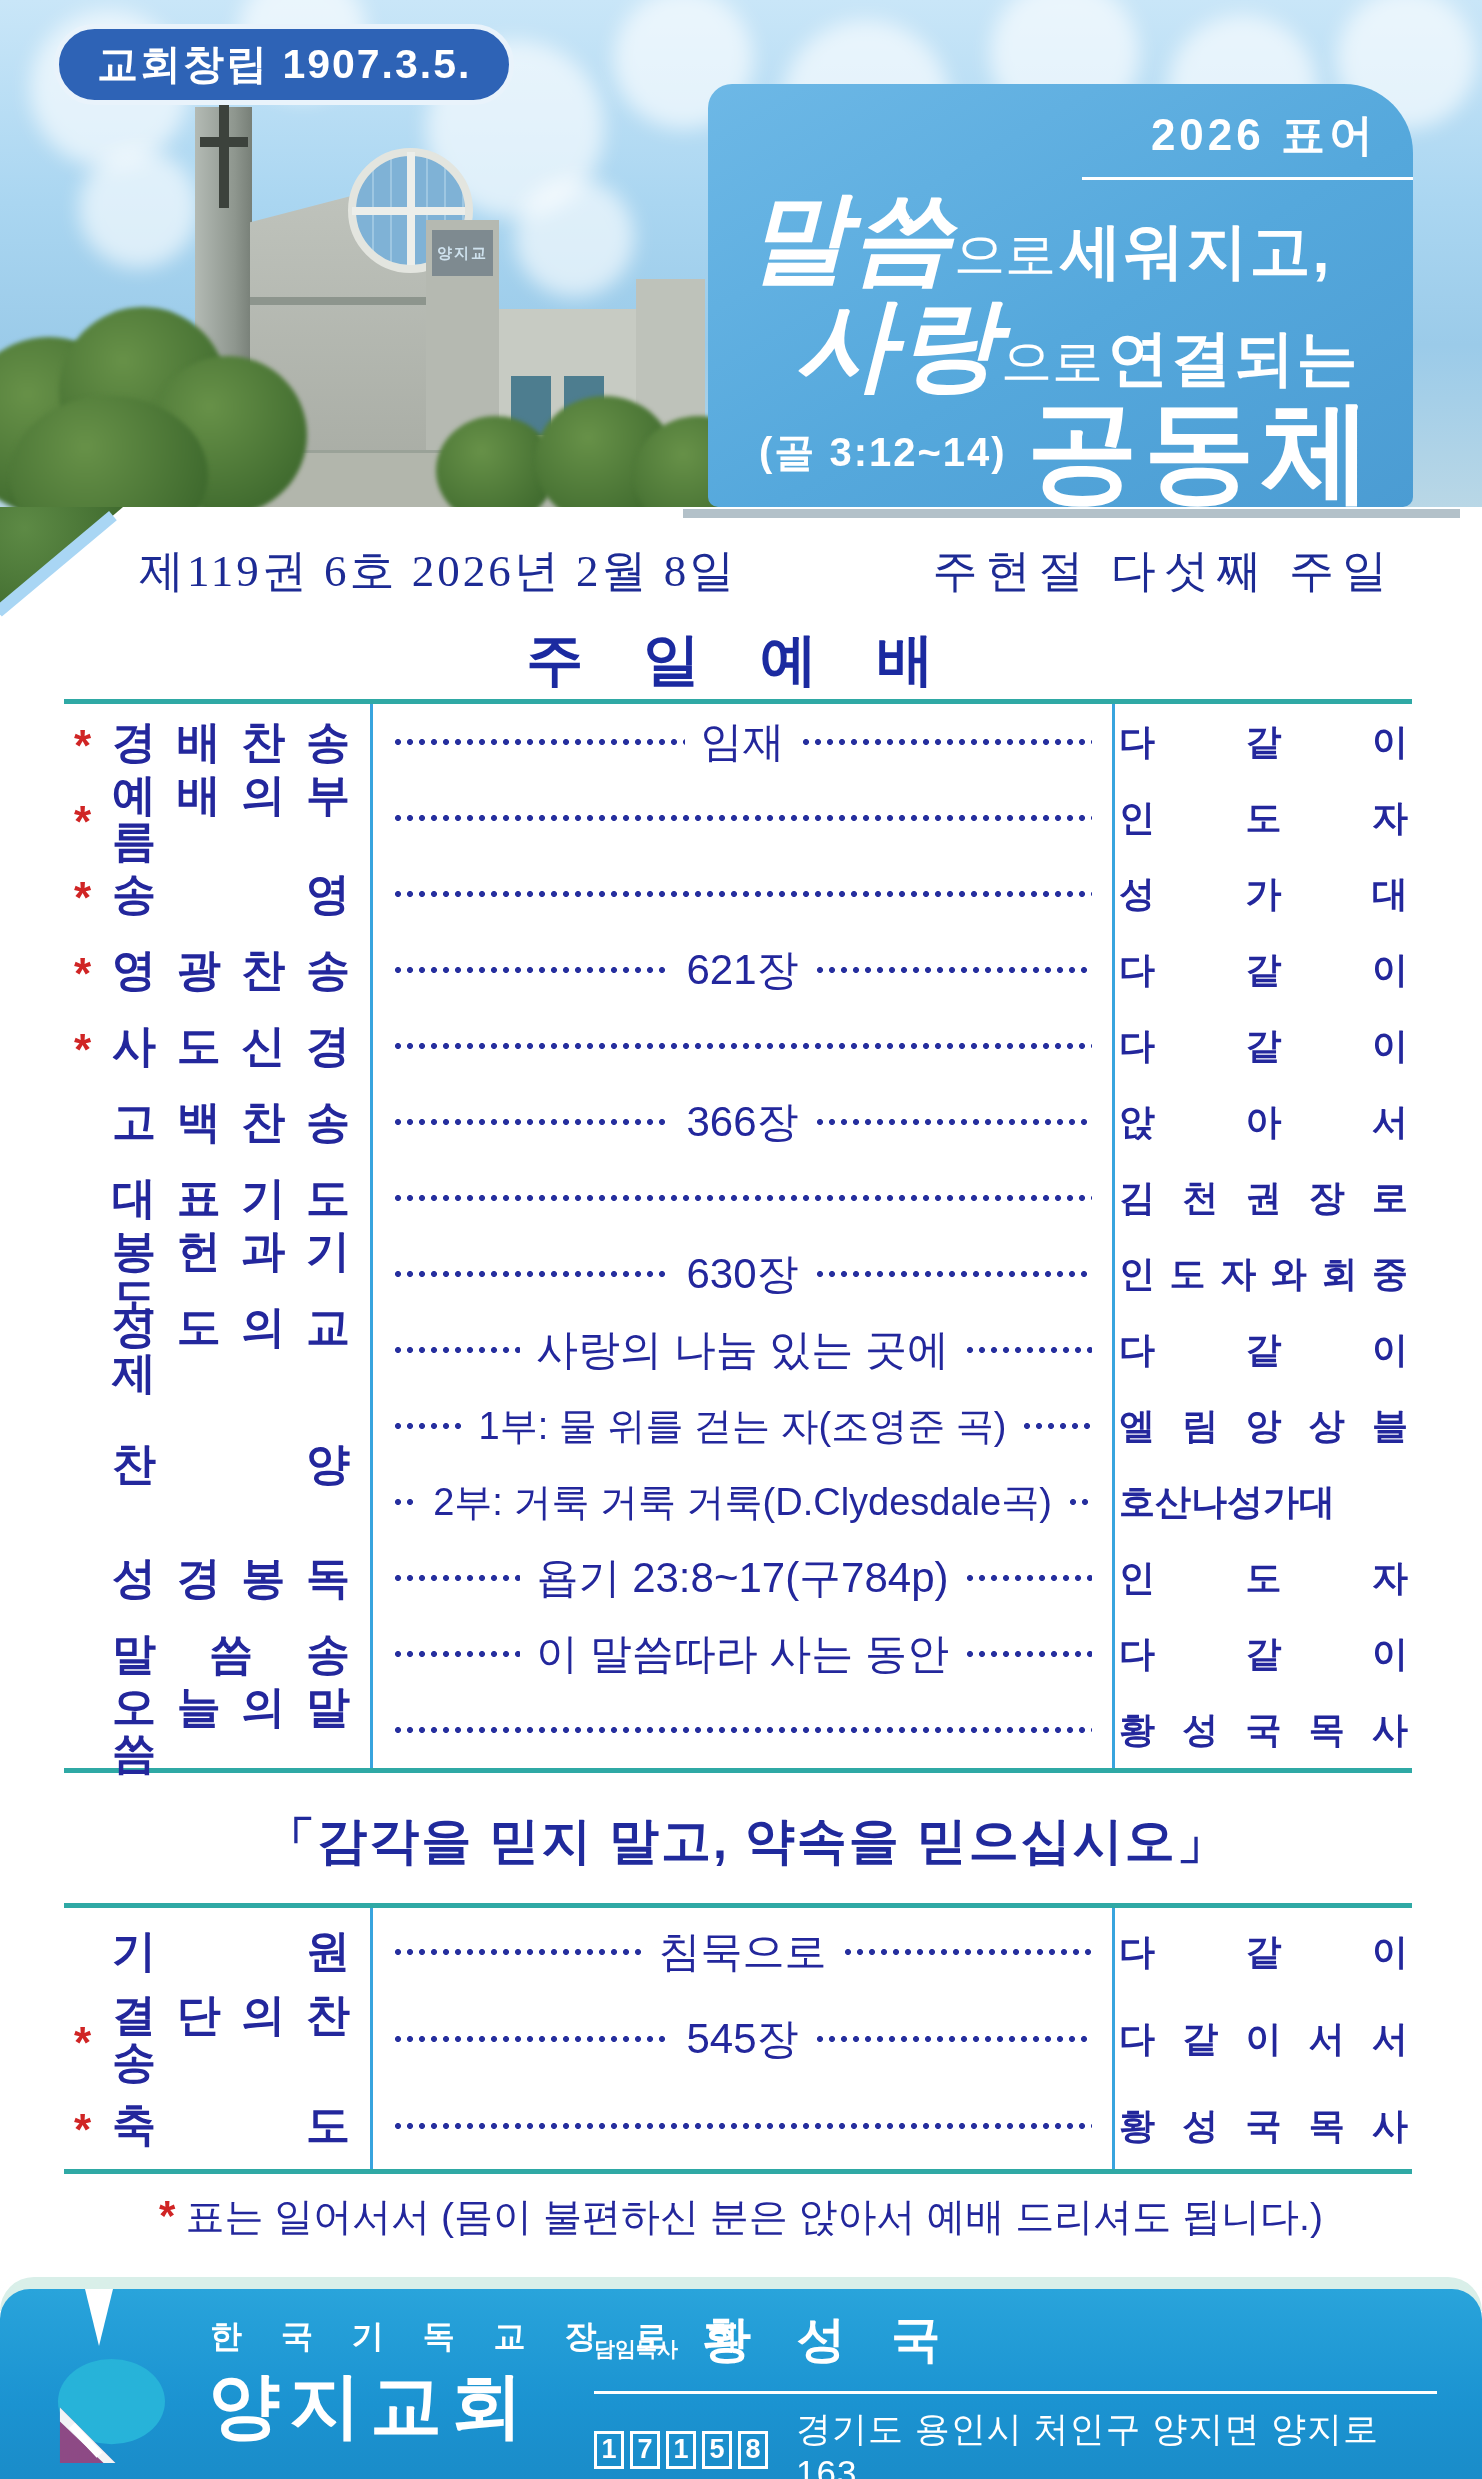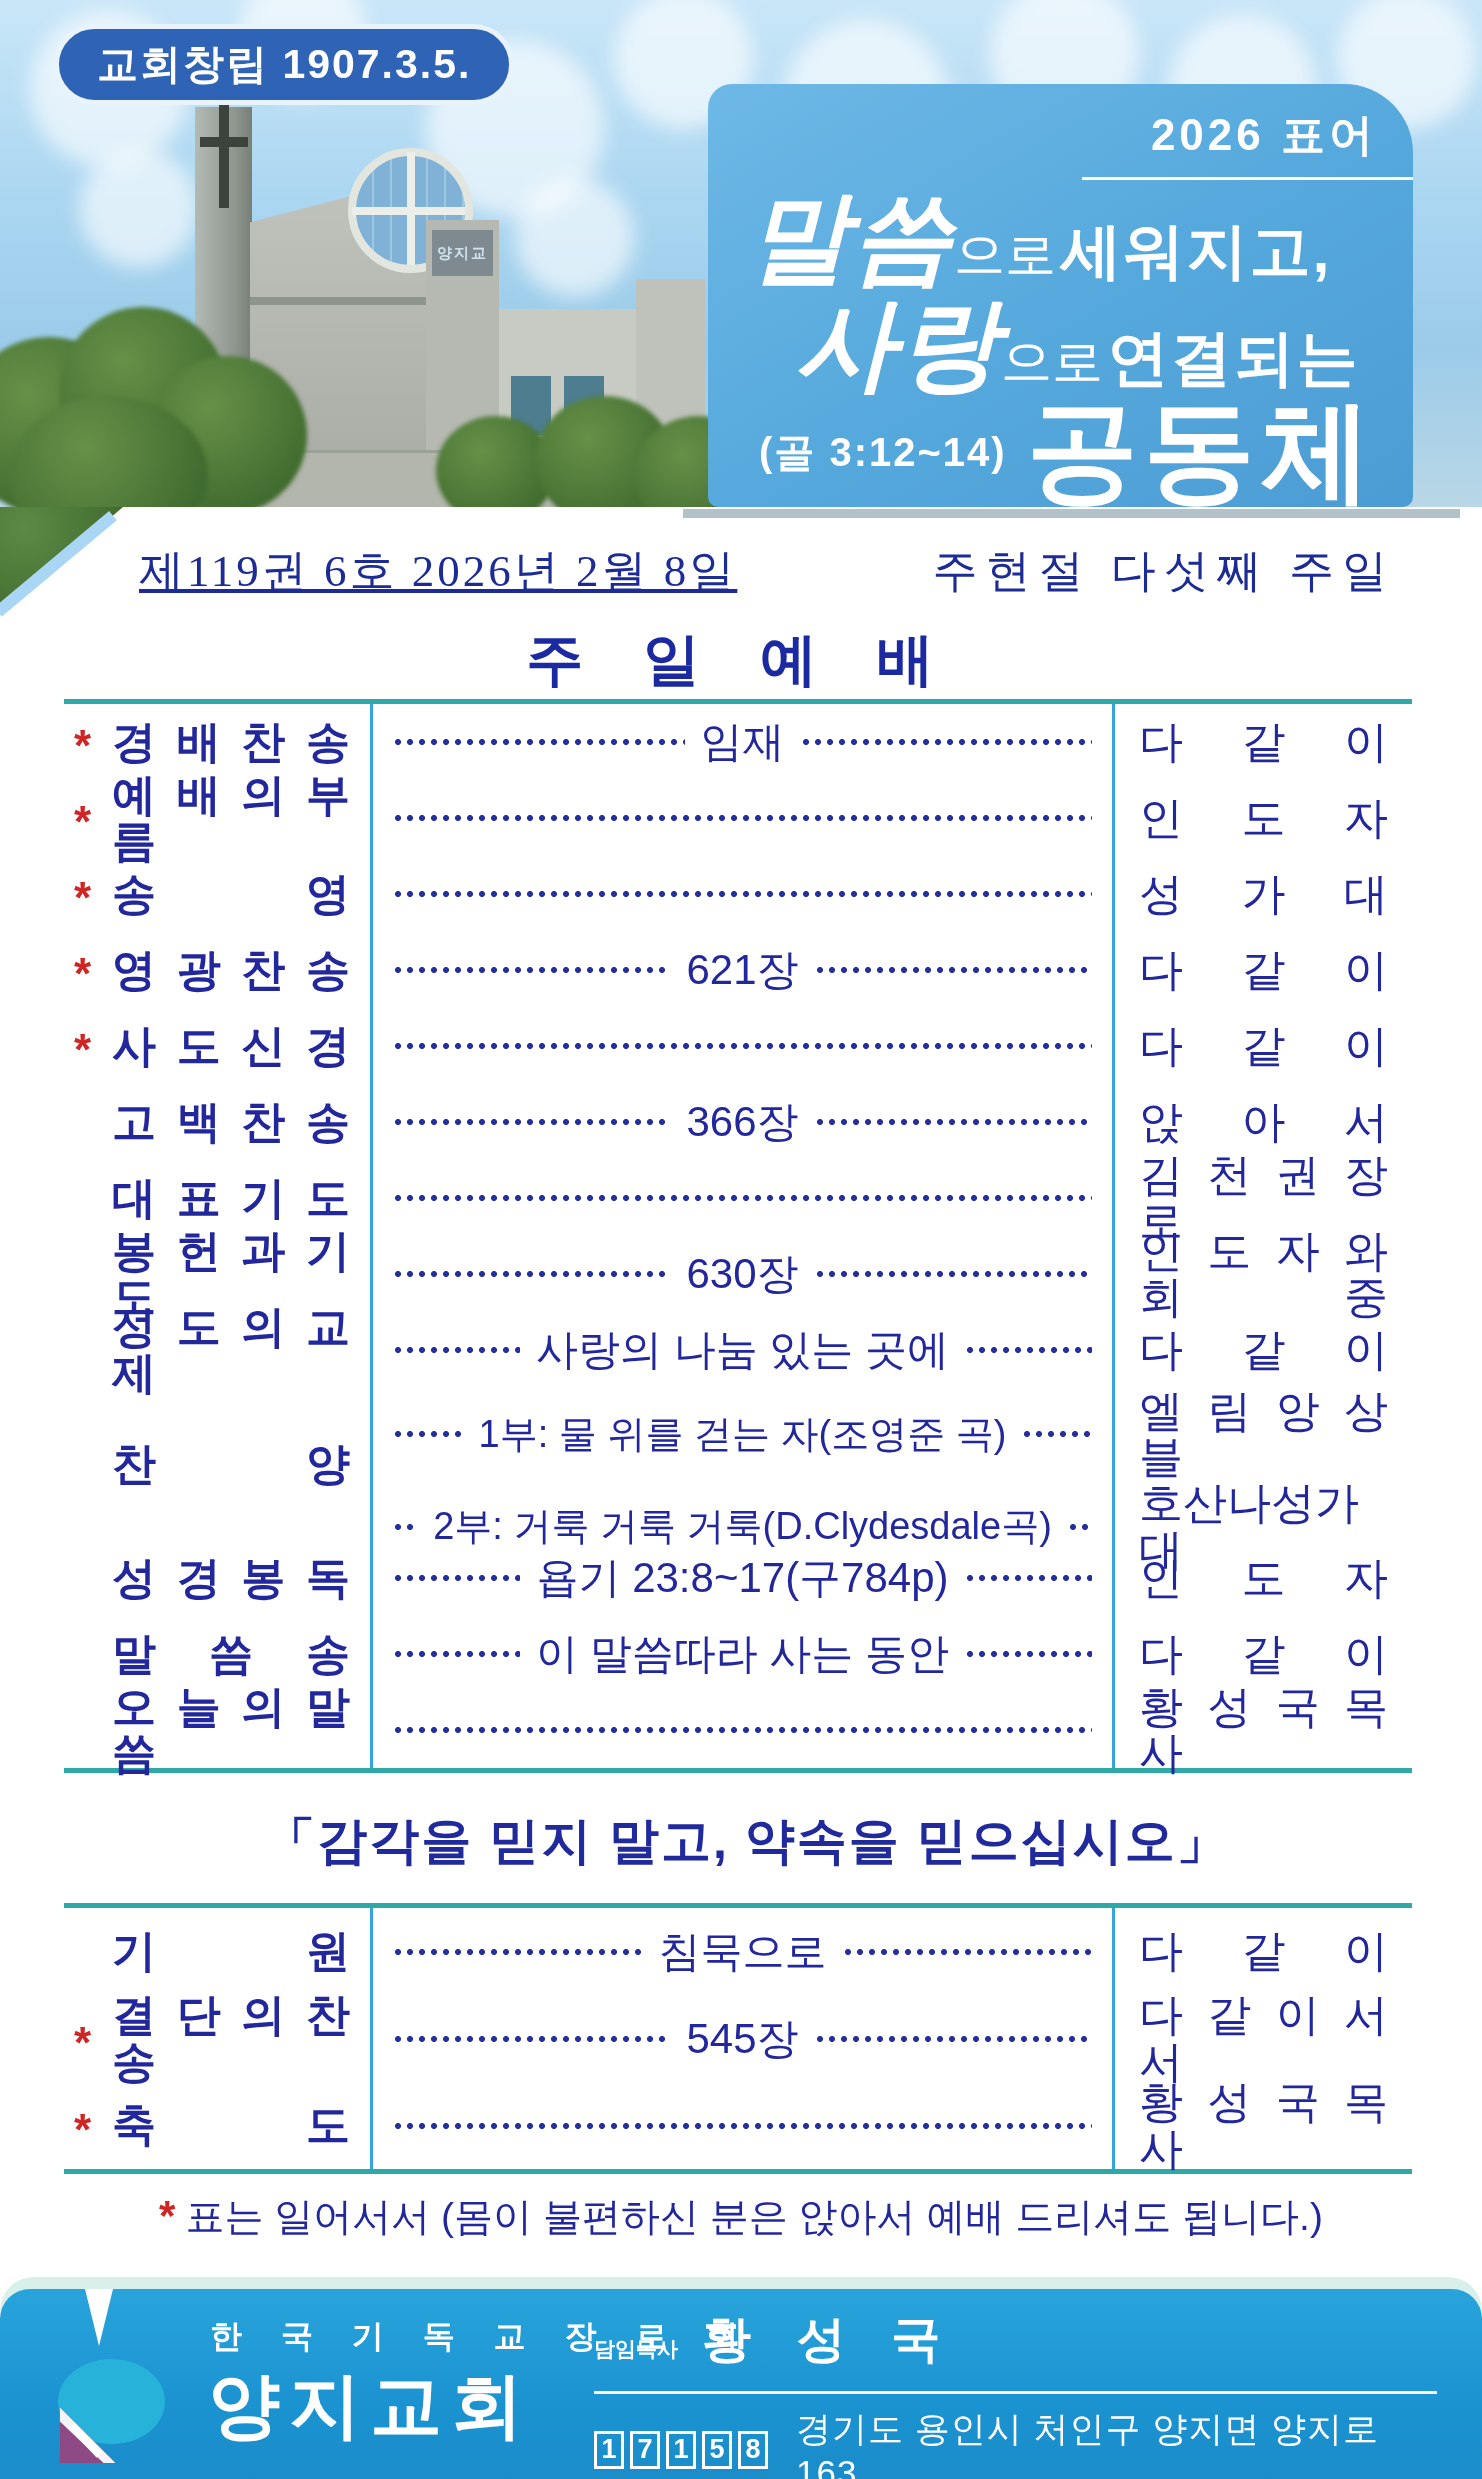--- a/index.html
+++ b/index.html
@@ -53,21 +53,21 @@
   
   .photo-wedge{position:absolute;left:0;top:507px;width:123px;height:105px;
     background:radial-gradient(circle at 20% 20%,#5d8a45,#3f6a2e 80%);
     clip-path:polygon(0 0,100% 0,0 100%);}
   .wedge-stripe{position:absolute;left:-2px;top:606px;width:150px;height:12px;background:#a9d6f4;
     transform:rotate(-40deg);transform-origin:0 50%;}
   .gray-strip{position:absolute;left:683px;right:22px;top:509px;height:9px;background:#b3c1c9;}
 
   
   .issue-left{position:absolute;left:139px;top:541px;font-family:"Liberation Serif",serif;
-    font-size:45px;color:#1d2b94;letter-spacing:3px;text-decoration:underline;}
+    font-size:45px;color:#1d2b94;letter-spacing:3px;}
   .issue-right{position:absolute;right:87px;top:541px;font-family:"Liberation Serif",serif;
     font-size:45px;font-weight:normal;color:#1d2b94;letter-spacing:8px;}
 
   
   .svc-title{position:absolute;left:0;top:622px;width:100%;text-align:center;
     font-size:57px;font-weight:bold;color:#1b2aa0;letter-spacing:22px;}
 
   
   .wtable{position:absolute;left:64px;width:1348px;
     border-top:5px solid #2fa9a5;border-bottom:5px solid #2fa9a5;box-sizing:border-box;
@@ -82,21 +82,21 @@
   .star{position:absolute;left:10px;top:50%;transform:translateY(-42%);
     color:#d02525;font-size:44px;font-weight:bold;line-height:1;}
   .lbl{flex:1;margin:0 20px 0 48px;font-size:44px;color:#23279c;font-weight:600;
     text-align:justify;text-align-last:justify;line-height:1.05;}
   .c2{flex:1;border-right:3px solid #38a4de;display:flex;align-items:center;padding:0 20px;box-sizing:border-box;}
   .dots{flex:1;height:10px;align-self:center;background-image:radial-gradient(circle at 5px 5px,#262f9e 2.6px,rgba(38,47,158,0) 3.4px);
     background-size:12px 10px;background-repeat:repeat-x;background-position:left center;}
   .mid-text{margin:0 16px;font-size:42px;color:#23279c;white-space:nowrap;font-weight:500;}
   .mid-text.sm{font-size:38px;}
   .c3{width:297px;min-width:297px;display:flex;align-items:center;box-sizing:border-box;}
-  .c3 .val{flex:1;margin:0 24px;font-size:44px;color:#23279c;font-weight:400;
+  .c3 .val{flex:1;margin:0 4px;font-size:36px;color:#23279c;font-weight:700;
     text-align:justify;text-align-last:justify;line-height:1.05;}
   .c23{flex:1;display:flex;flex-direction:column;}
   .subrow{flex:1;display:flex;}
 
   
   .quote{position:absolute;left:0;top:1808px;width:100%;text-align:center;
     font-size:50px;font-weight:bold;color:#202a9c;letter-spacing:2px;margin-left:6px;}
   .footnote{position:absolute;left:0;top:2190px;width:100%;text-align:center;
     font-size:39px;color:#23279c;font-weight:500;}
   .fn-star{color:#d02525;font-weight:bold;margin-right:10px;font-size:42px;}

